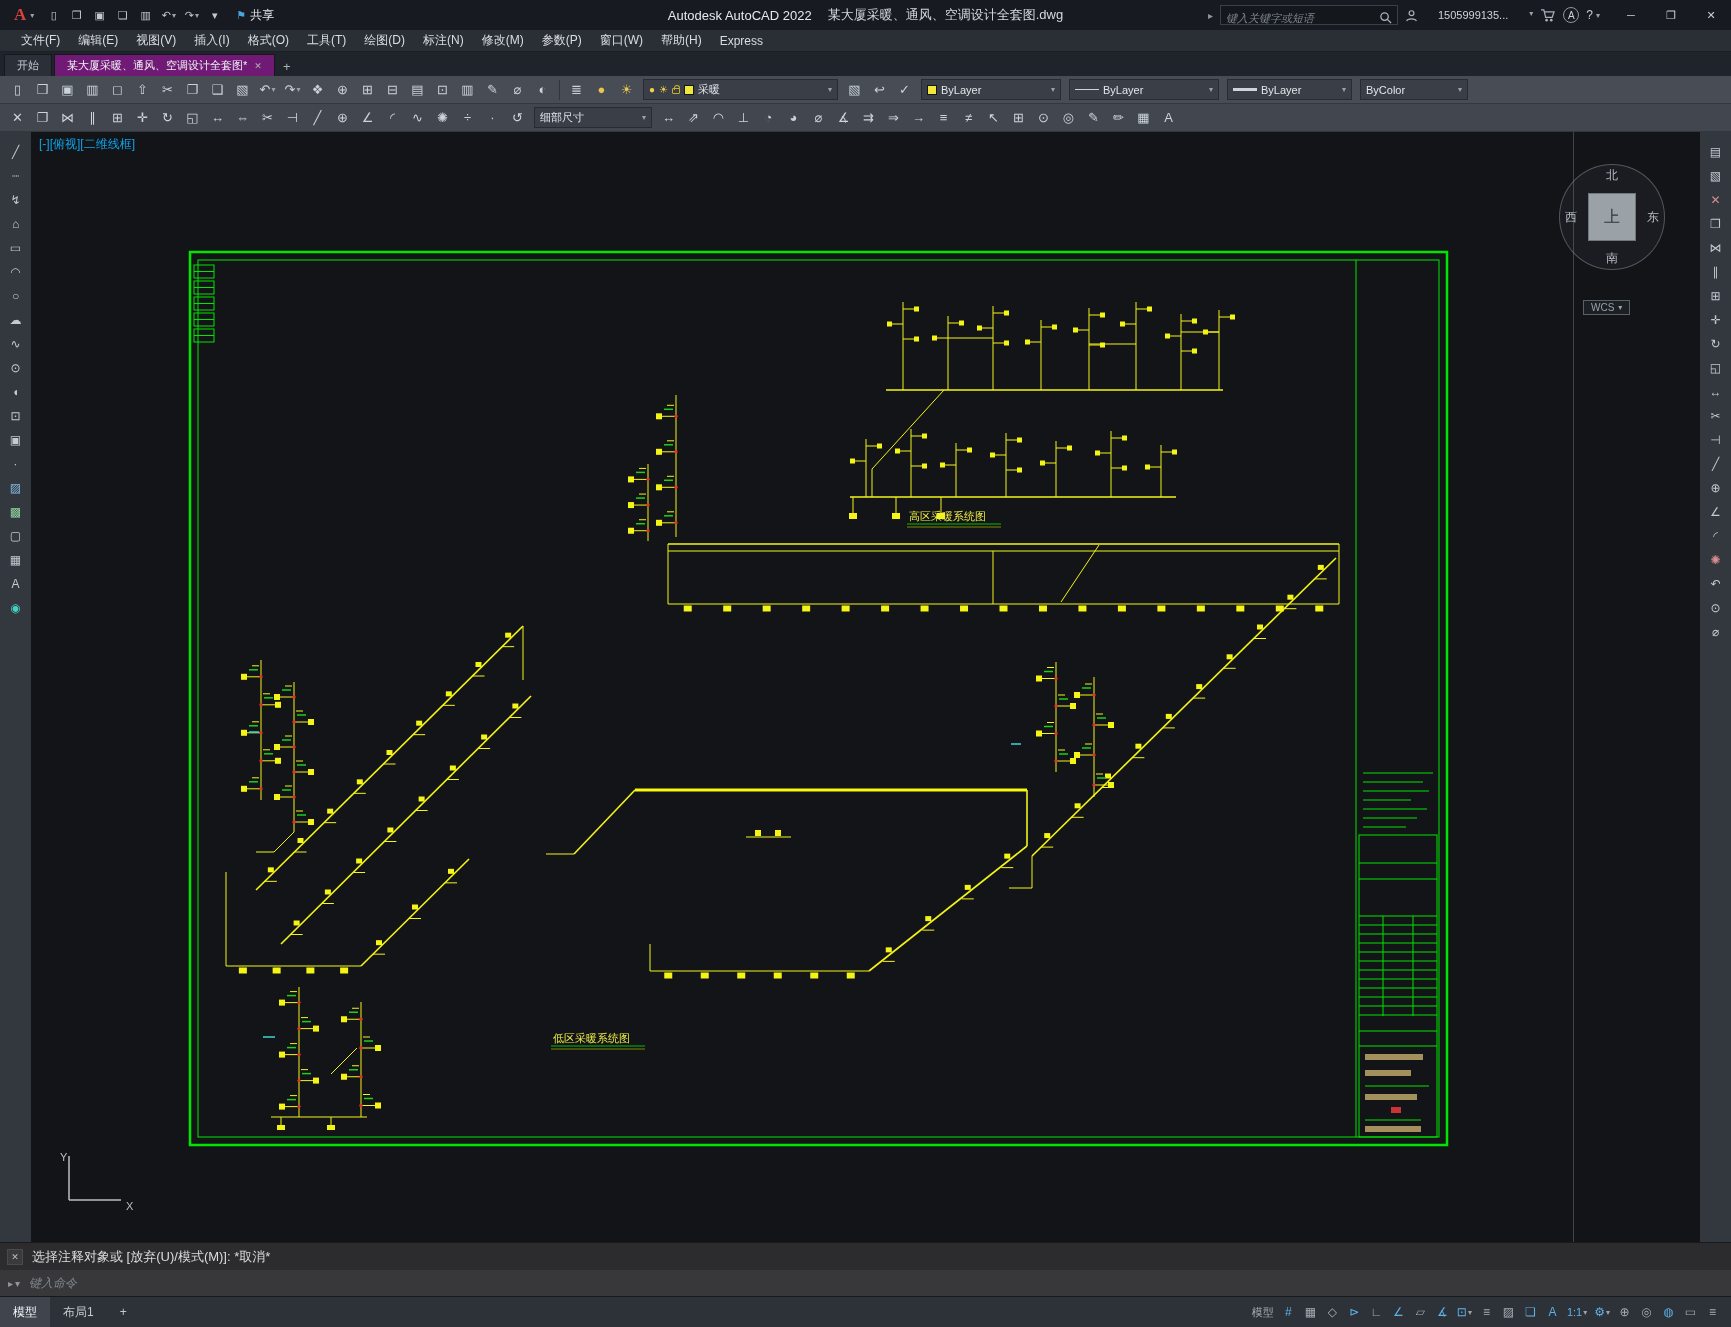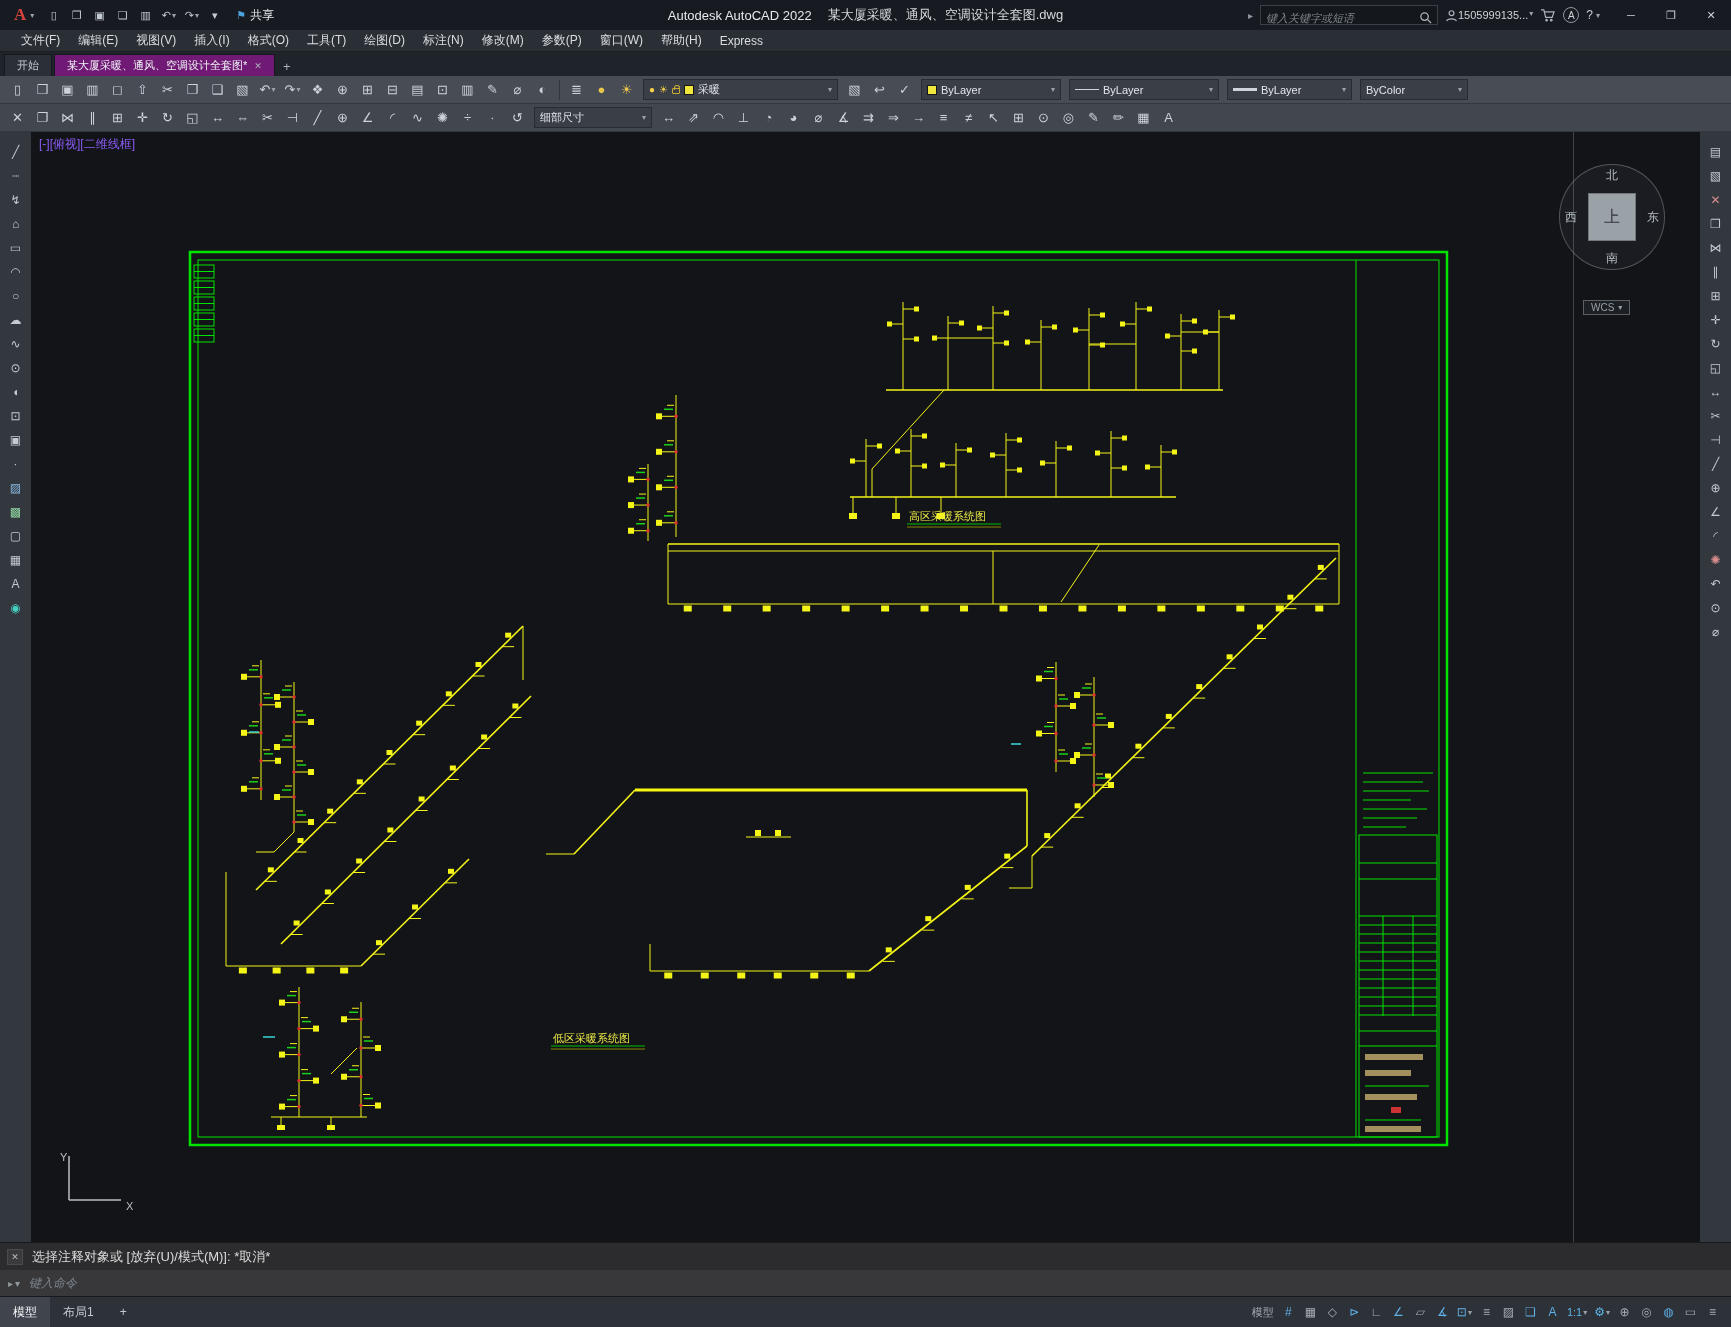--- a/index.html
+++ b/index.html
@@ -17,21 +17,21 @@
 .qa-strip .tbtn{width:23px;font-size:11px}
 .share-chip{display:flex;align-items:center;gap:4px;margin-left:10px;color:#e3e7ea;cursor:pointer}
 .share-ic{color:#4da3dc;font-size:11px}
 .tb-center{position:absolute;left:50%;transform:translateX(-50%);top:0;height:30px;display:flex;align-items:center;gap:16px;font-size:13px;color:#e6e9ec;white-space:nowrap}
 .tb-center .doc{color:#d4d9dd}
 .tb-right{display:flex;align-items:center;gap:7px;z-index:2}
 .tb-arrow{color:#8f969d;font-size:10px;cursor:pointer}
 .searchbox{width:178px;height:20px;background:#14171c;border:1px solid #3a4048;display:flex;align-items:flex-end;padding:0 5px;gap:4px}
 .searchbox input{flex:1;background:transparent;border:none;outline:none;color:#cfd4d9;font-size:11px;min-width:0}
 input::placeholder{color:#7d858d;font-style:italic}
-.account{display:flex;gap:0;font-size:11px;color:#cfd4d9;cursor:pointer}
+.account{display:flex;gap:20px;font-size:11px;color:#cfd4d9;cursor:pointer}
 .circle-a{width:16px;height:16px;border:1px solid #8f969d;border-radius:50%;display:flex;align-items:center;justify-content:center;font-size:10px;color:#cfd4d9;cursor:pointer}
 .help-menu{display:flex;align-items:center;gap:2px;cursor:pointer;font-size:12px}
 .win-controls{display:flex;margin-left:4px}
 .wc{width:40px;height:30px;display:flex;align-items:center;justify-content:center;font-size:11px;color:#c9ced4;cursor:pointer}
 
 
 .menubar{height:22px;flex:0 0 22px;background:#2a2e35;display:flex;align-items:center;padding-left:12px;font-size:12px;border-bottom:1px solid #1c1f24}
 .menu-item{padding:16px 9px;height:100%;display:flex;align-items:center;color:#dadee2;cursor:pointer}
 
 
@@ -66,21 +66,21 @@
 #dwg{position:absolute;inset:0;width:100%;height:100%}
 #dwg .yl{stroke:#f4f416;stroke-width:1;fill:none}
 #dwg .yl2{stroke:#f4f416;stroke-width:1.6;fill:none}
 #dwg .ylT{stroke:#f8f810;stroke-width:3;fill:none}
 #dwg .ylr{fill:#f4f416}
 #dwg .gl{stroke:#19d219;stroke-width:1.5}
 #dwg .rd{fill:#e03030}
 #dwg .cy{stroke:#3bd6d6;stroke-width:1.5}
 #dwg .grn{stroke:#00e400;fill:none;stroke-width:1}
 #dwg .lbl{fill:#eded45;font-size:11px}
-.vplabel{position:absolute;left:8px;top:4px;font-size:12px;color:#8b5cf6;z-index:3;cursor:pointer}
+.vplabel{position:absolute;left:8px;top:4px;font-size:12px;color:#0ea5e9;z-index:3;cursor:pointer}
 .vline{position:absolute;left:1542px;top:0;bottom:0;width:1px;background:#40444a}
 .viewcube{position:absolute;left:1528px;top:32px;width:106px;height:106px;border-radius:50%;border:1px solid rgba(150,158,165,.45);background:rgba(120,128,135,.08);z-index:3}
 .vc{position:absolute;color:#b6bdc4;font-size:12px}
 .vc.n{top:2px;left:50%;transform:translateX(-50%)}
 .vc.s{bottom:2px;left:50%;transform:translateX(-50%)}
 .vc.w{left:5px;top:50%;transform:translateY(-50%)}
 .vc.e{right:5px;top:50%;transform:translateY(-50%)}
 .vc-face{position:absolute;left:50%;top:50%;transform:translate(-50%,-50%);width:48px;height:48px;background:#9aa1a7;border:1px solid #70767c;display:flex;align-items:center;justify-content:center;color:#2f353b;font-size:16px;cursor:pointer}
 .wcs-chip{position:absolute;left:1552px;top:168px;padding:1px 7px;border:1px solid #5a6066;background:rgba(30,33,38,.85);color:#9aa1a8;font-size:10px;display:flex;align-items:center;gap:3px;z-index:3;cursor:pointer}
 .ucs{position:absolute;left:24px;bottom:24px;width:90px;height:70px}

